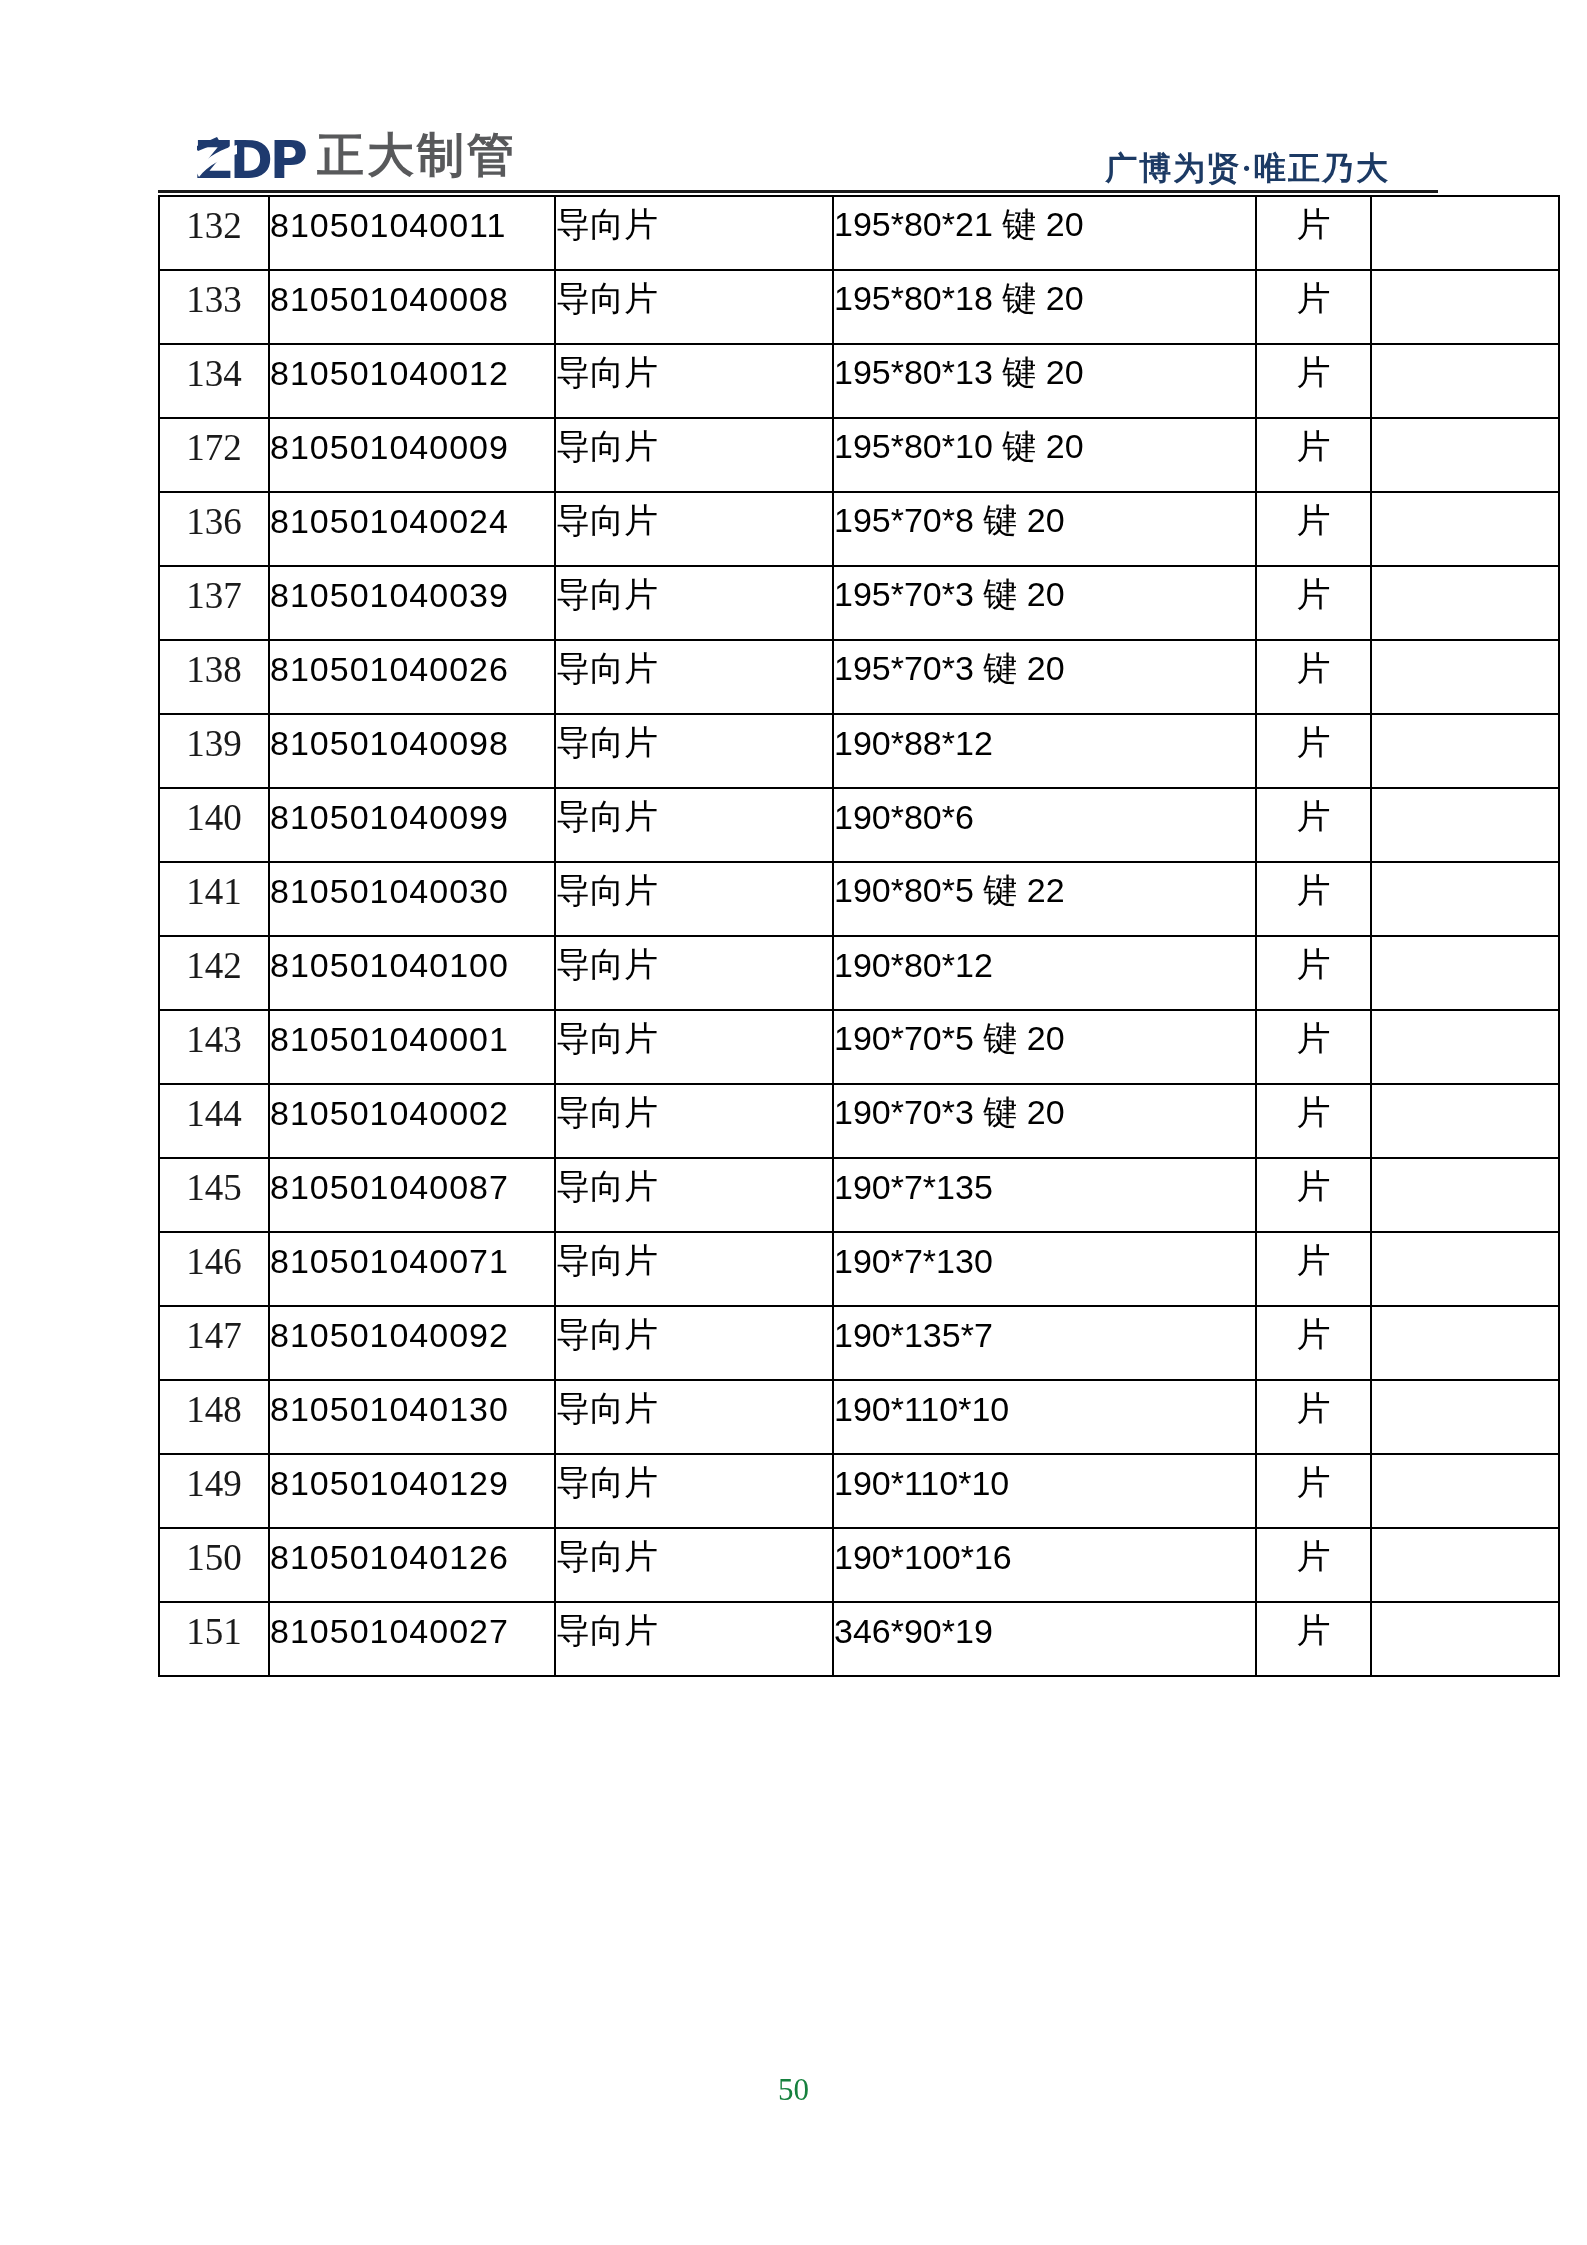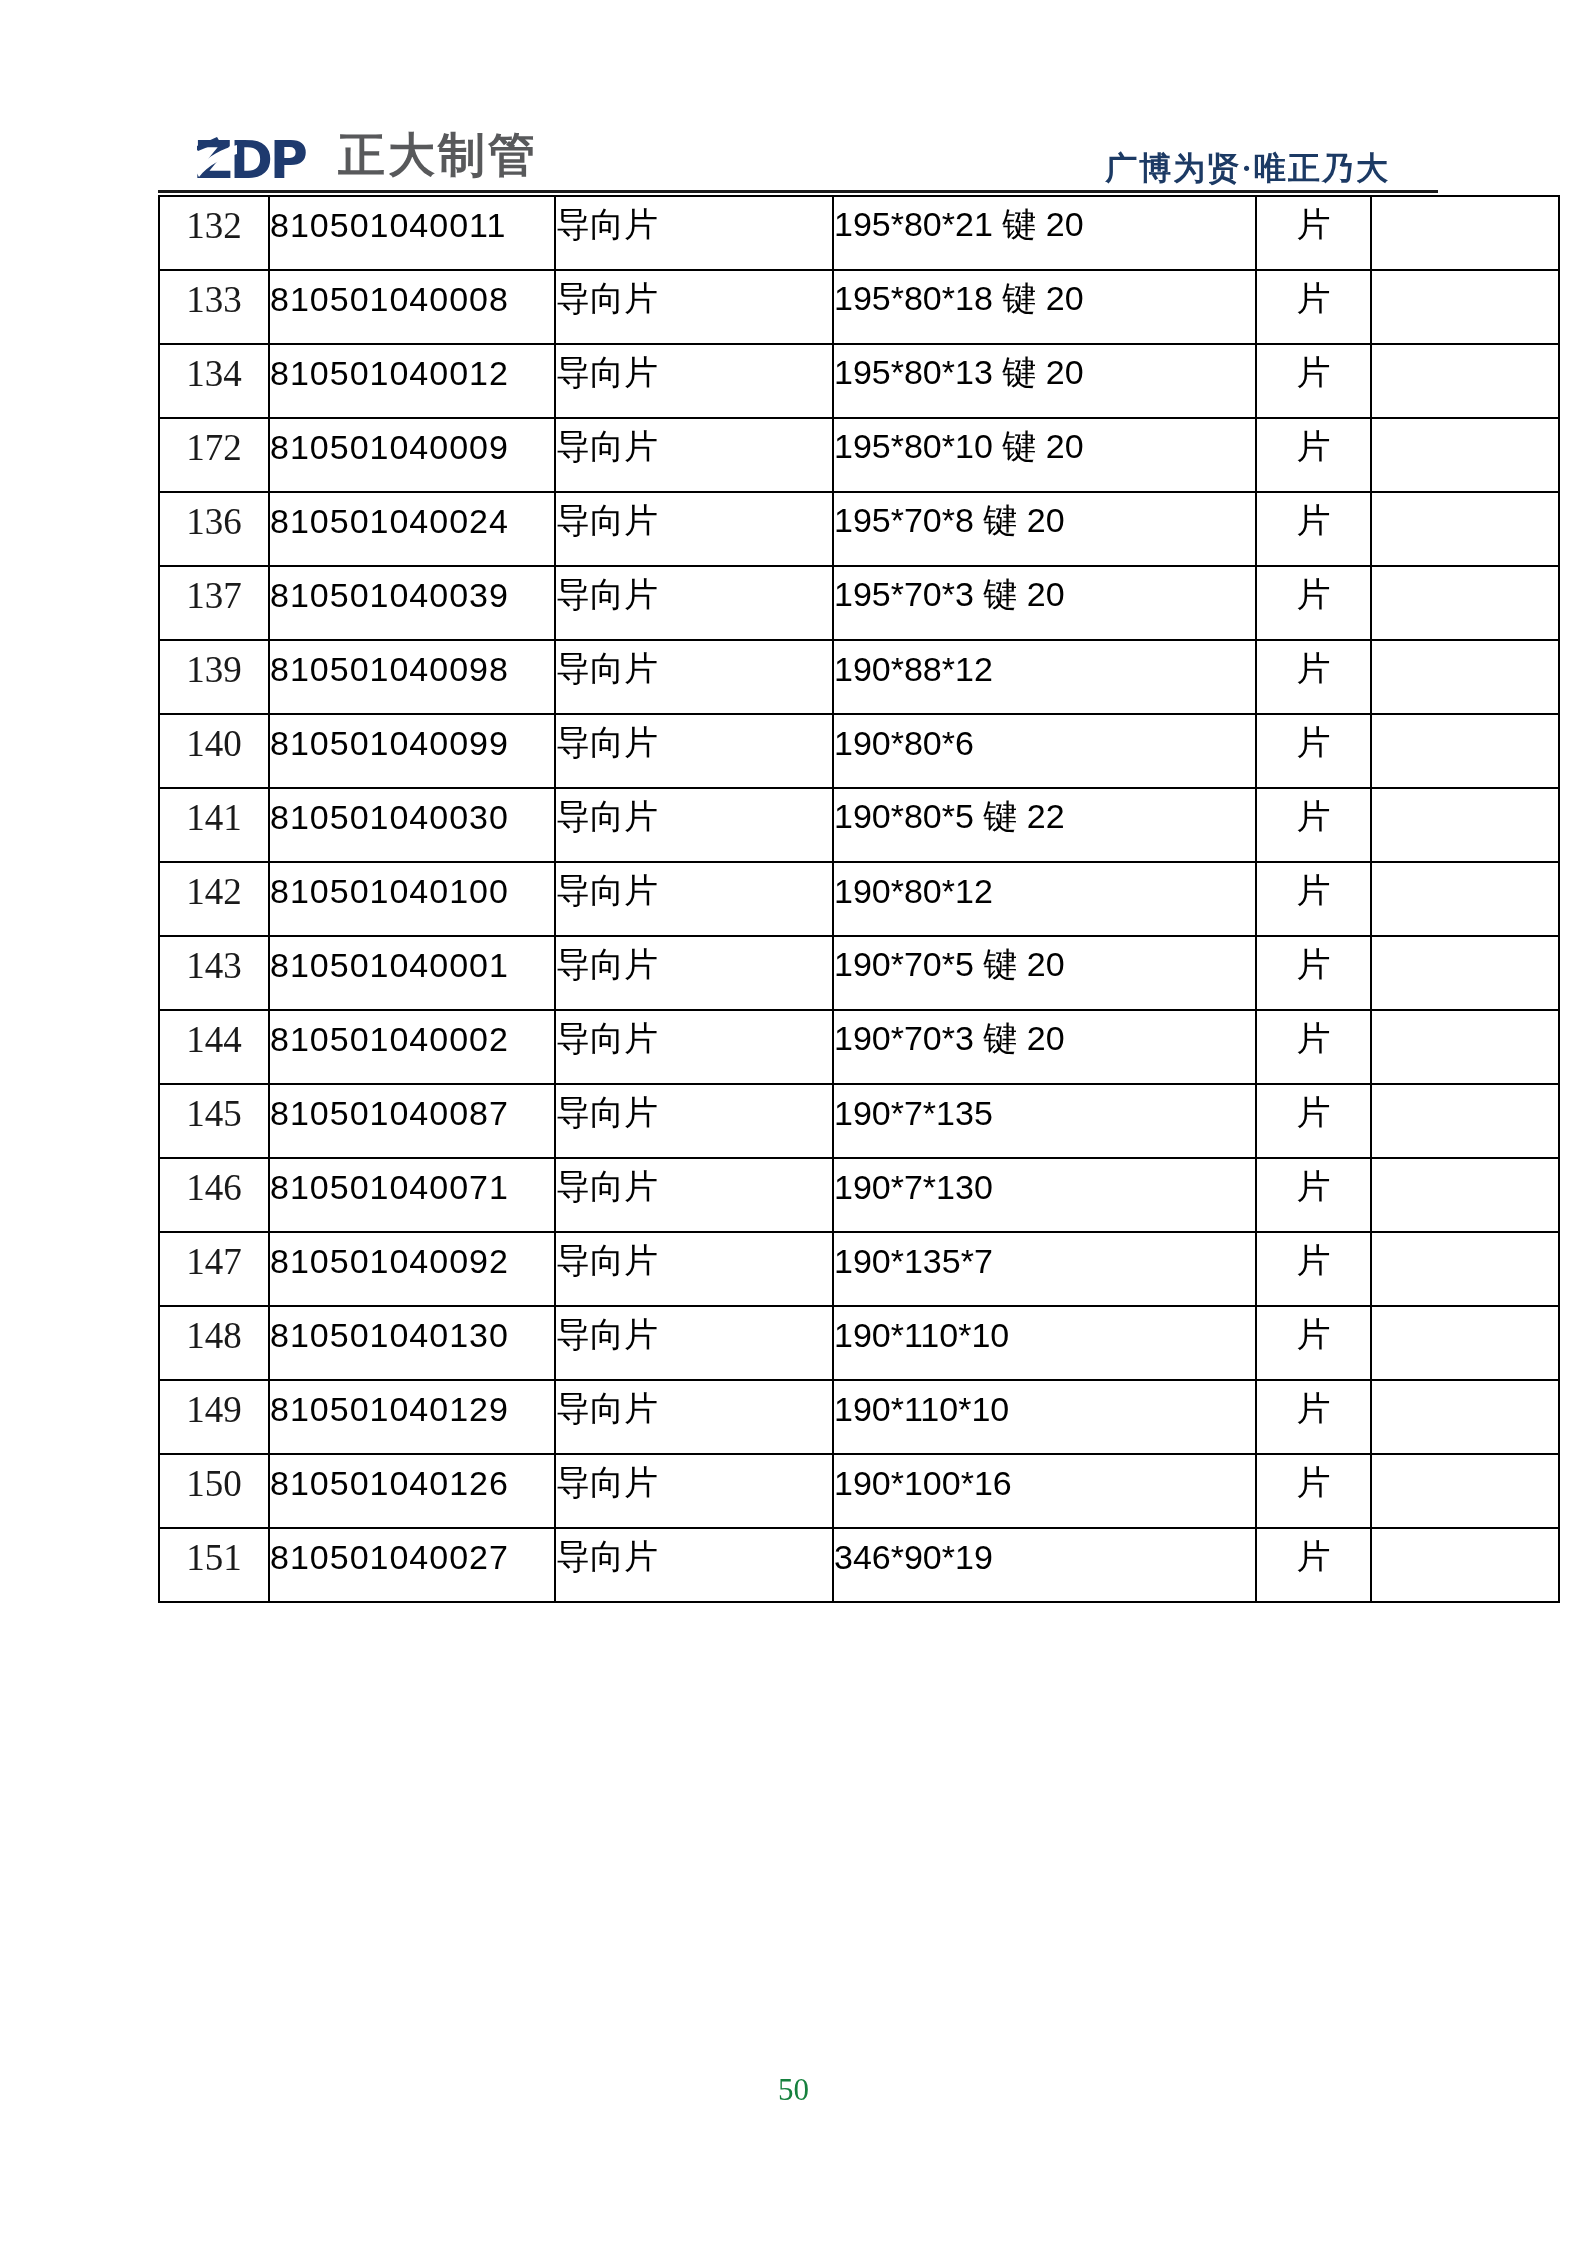--- a/index.html
+++ b/index.html
@@ -17,21 +17,21 @@
   
   .logo-wrap {
     position: absolute;
     left: 197px;
     top: 129px;
     display: flex;
     align-items: flex-start;
   }
   .logo-mark { display: block; }
   .logo-company {
-    margin-left: 29px;
+    margin-left: 8px;
     font-size: 47px;
     font-weight: bold;
     color: #58595b;
     letter-spacing: 3px;
     line-height: 52px;
     white-space: nowrap;
   }
   .slogan {
     position: absolute;
     top: 147px;
@@ -163,20 +163,28 @@
     </tr>
         <tr>
       <td class="c-no">137</td>
       <td class="c-code">810501040039</td>
       <td class="c-name">导向片</td>
       <td class="c-spec">195*70*3 键 20</td>
       <td class="c-unit">片</td>
       <td class="c-note"></td>
     </tr>
         <tr>
+      <td class="c-no">138</td>
+      <td class="c-code">810501040026</td>
+      <td class="c-name">导向片</td>
+      <td class="c-spec">195*70*3 键 20</td>
+      <td class="c-unit">片</td>
+      <td class="c-note"></td>
+    </tr>
+        <tr>
       <td class="c-no">139</td>
       <td class="c-code">810501040098</td>
       <td class="c-name">导向片</td>
       <td class="c-spec">190*88*12</td>
       <td class="c-unit">片</td>
       <td class="c-note"></td>
     </tr>
         <tr>
       <td class="c-no">140</td>
       <td class="c-code">810501040099</td>

